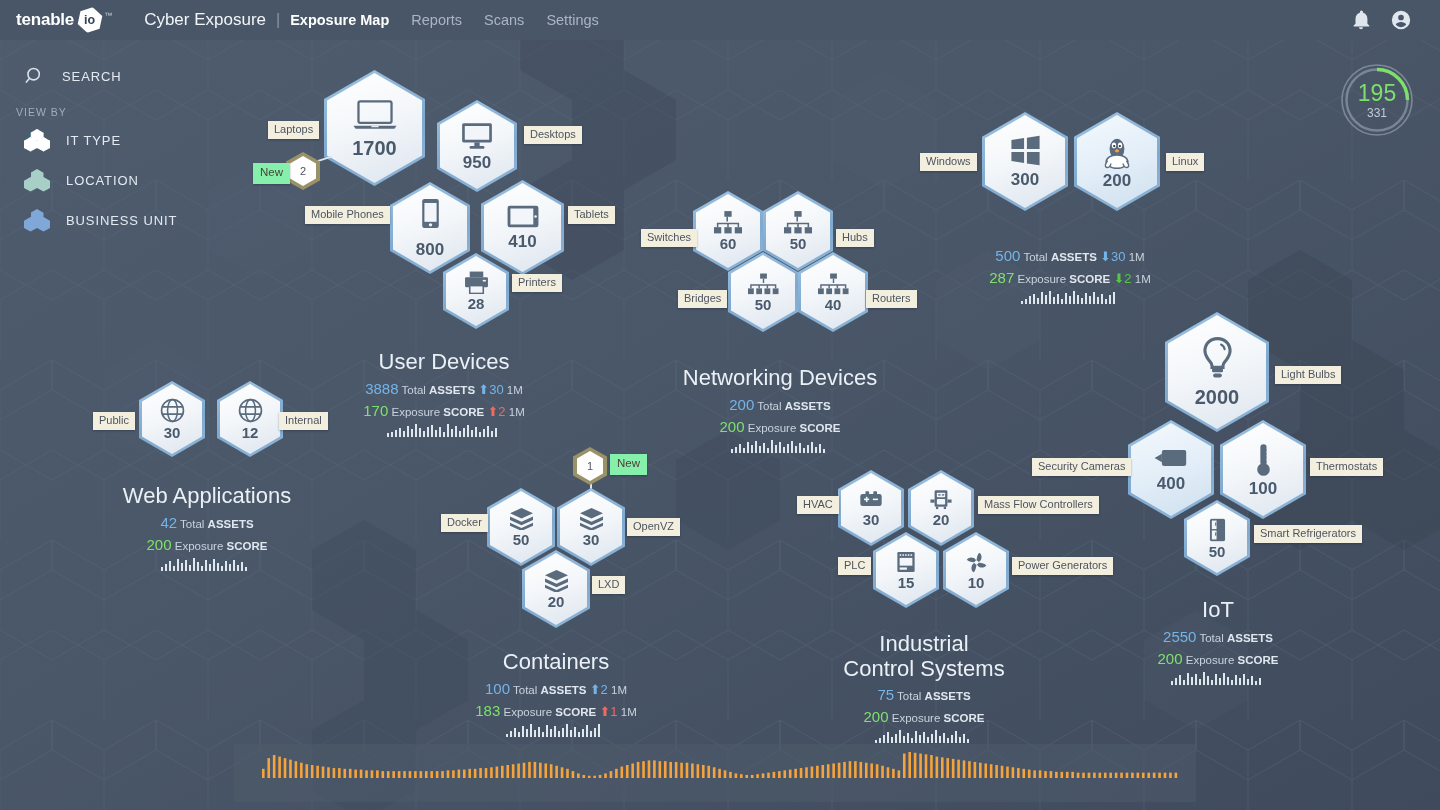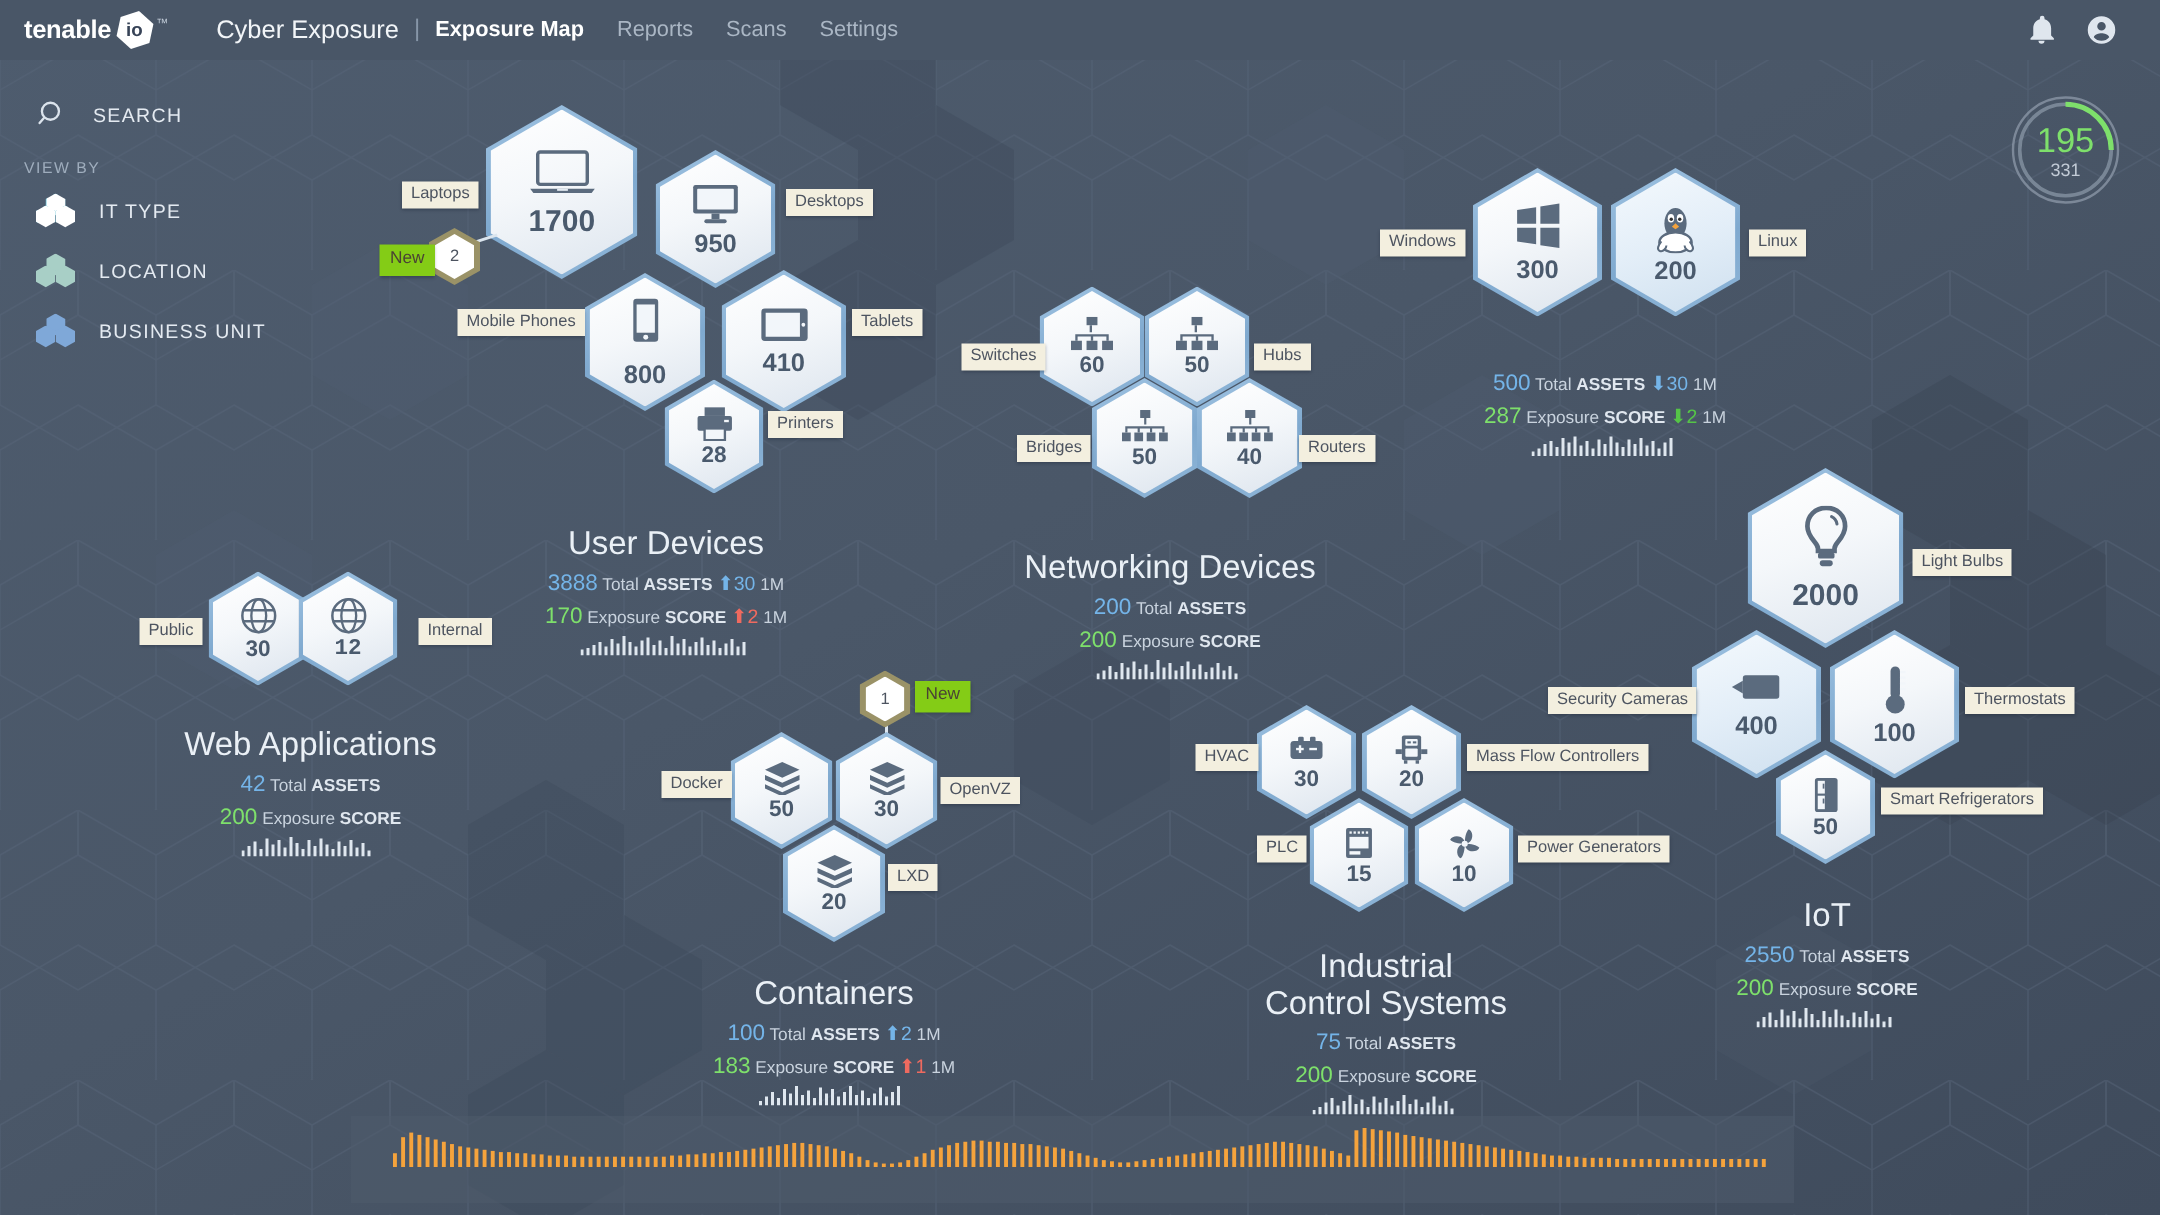--- a/index.html
+++ b/index.html
@@ -93,21 +93,21 @@
     clip-path:polygon(50% 0%,100% 25%,100% 75%,50% 100%,0% 75%,0% 25%);
     background:#9a9267; display:flex; align-items:center; justify-content:center;
     filter:drop-shadow(0 2px 3px rgba(25,35,50,.4));
   }
   .newhex i {
     width:26px; height:30px; background:#fff; color:#4d5460; font-size:11px;
     clip-path:polygon(50% 0%,100% 25%,100% 75%,50% 100%,0% 75%,0% 25%);
     display:flex; align-items:center; justify-content:center; font-style:normal;
   }
   .newtag {
-    position:absolute; background:#84cc16; color:#4a4334; font-size:11.5px;
+    position:absolute; background:#86efac; color:#4a4334; font-size:11.5px;
     padding:4px 7px 5px; line-height:1; box-shadow:0 1px 2px rgba(20,30,45,.35);
   }
   .stem { position:absolute; background:#dbe5ee; }
 
   
   .group { position:absolute; text-align:center; }
   .group-title { font-size:22px; color:#eaf0f6; font-weight:normal; line-height:1.12; white-space:nowrap; }
   .stat { font-size:11.5px; color:#c9d3de; margin-top:5px; white-space:nowrap; }
   .stat .big { font-size:15px; }
   .stat .blue { color:#74b4e8; }
@@ -662,21 +662,21 @@
       <div class="hex-inner">
         <svg class="hex-ico" width="25" height="25" viewBox="0 0 48 48" style="color:#5b6b7e">
             <use href="#i-globe"></use>
           </svg>
         <span class="hex-num" style="font-size:15px;margin-top:2px;">30</span>
       </div>
     </div>
   </div>
   <div class="chip" style="left:93px;top:412px;">Public</div>
 
-  <div class="node" style="left:199px;top:381px;width:88px;height:76px;font-family:Liberation Mono, monospace;">
+  <div class="node" style="left:217px;top:381px;width:88px;height:76px;">
     <div class="hex-outer" style="width:66px;height:76px;">
       <div class="hex-inner">
         <svg class="hex-ico" width="25" height="25" viewBox="0 0 48 48" style="color:#5b6b7e">
             <use href="#i-globe"></use>
           </svg>
         <span class="hex-num" style="font-size:15px;margin-top:2px;">12</span>
       </div>
     </div>
   </div>
   <div class="chip" style="left:279px;top:412px;">Internal</div>

